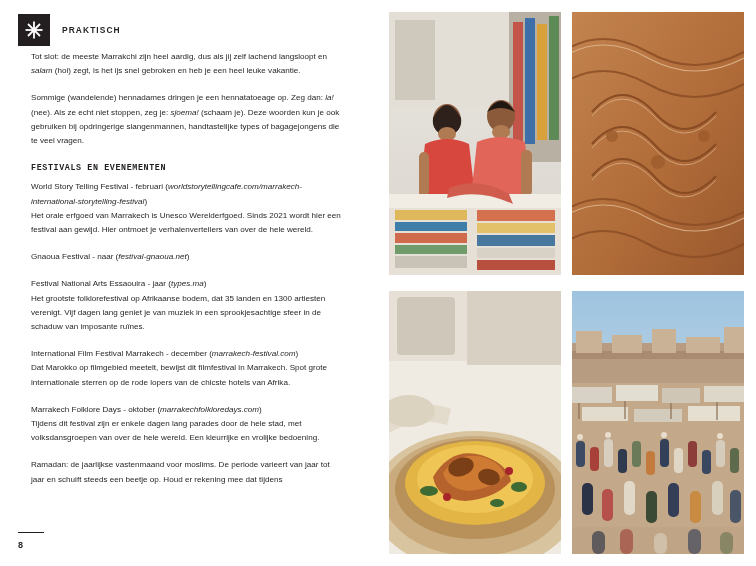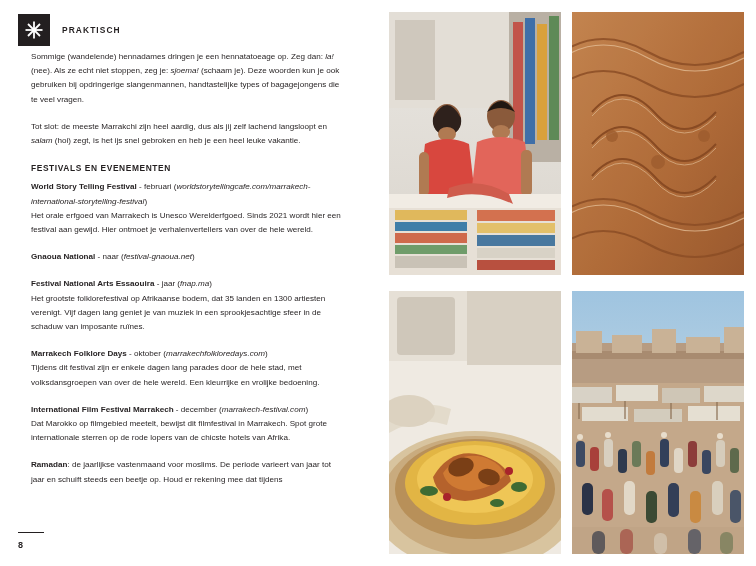--- a/index.html
+++ b/index.html
@@ -63,25 +63,26 @@
   }
   .italic { font-style: italic; }
 
   h2.head {
     font-size: 8.4px;
     font-weight: bold;
     letter-spacing: 0.6px;
     margin: 4px 0 5px 0;
     color: #231f20;
     text-transform: uppercase;
+    font-family: Liberation Mono, monospace;
   }
   h2.head.second { margin-top: 10px; }
 
   .ev-title {
-    font-weight: bold;
+    font-weight: normal;
   }
   .ev-block { margin: 0 0 12px 0; }
   .ev-block:last-child { margin-bottom: 0; }
 
   .page-number {
     position: absolute;
     left: 18px;
     top: 540px;
     font-size: 9px;
     font-weight: bold;
@@ -130,35 +131,35 @@
           <rect x="9.1" y="1.5" width="1.8" height="17" transform="rotate(-45 10 10)"></rect>
           <circle cx="10" cy="10" r="2.1"></circle>
         </g>
       </svg>
     </div>
     <div class="section-kicker">PRAKTISCH</div>
   </div>
 
   <div class="body-col">
 
+    <p><span>Tot slot: de meeste Marrakchi zijn heel aardig, dus als jij zelf lachend langsloopt en </span><span class="italic">salam</span><span> (hoi) zegt, is het ijs snel gebroken en heb je een heel leuke vakantie.</span></p>
+
     <p><span>Sommige (wandelende) hennadames dringen je een hennatatoeage op. Zeg dan: </span><span class="italic">la!</span><span> (nee). Als ze echt niet stoppen, zeg je: </span><span class="italic">sjoema!</span><span> (schaam je). Deze woorden kun je ook gebruiken bij opdringerige slangenmannen, handtastelijke types of bagagejongens die te veel vragen.</span></p>
 
-    <p><span>Tot slot: de meeste Marrakchi zijn heel aardig, dus als jij zelf lachend langsloopt en </span><span class="italic">salam</span><span> (hoi) zegt, is het ijs snel gebroken en heb je een heel leuke vakantie.</span></p>
-
     <h2 class="head">FESTIVALS EN EVENEMENTEN</h2>
 
     <p class="ev-block"><span class="ev-title">World Story Telling Festival</span><span> - februari (</span><span class="italic">worldstorytellingcafe.com/marrakech-international-storytelling-festival</span><span>)</span><br><span>Het orale erfgoed van Marrakech is Unesco Werelderfgoed. Sinds 2021 wordt hier een festival aan gewijd. Hier ontmoet je verhalenvertellers van over de hele wereld.</span></p>
 
-    <p class="ev-block"><span class="ev-title">Gnaoua National</span><span> - naar (</span><span class="italic">festival-gnaoua.net</span><span>)</span><br></p>
-
-    <p class="ev-block"><span class="ev-title">Festival National Arts Essaouira</span><span> - jaar (</span><span class="italic">fnap.ma</span><span>)</span><br><span>Het grootste folklorefestival op Afrikaanse bodem, dat 35 landen en 1300 artiesten verenigt. Vijf dagen lang geniet je van muziek in een sprookjesachtige sfeer in de schaduw van imposante ruïnes.</span></p>
+    <p class="ev-block"><span class="ev-title">Gnaoua Festival</span><span> - naar (</span><span class="italic">festival-gnaoua.net</span><span>)</span><br></p>
+
+    <p class="ev-block"><span class="ev-title">Festival National Arts Essaouira</span><span> - jaar (</span><span class="italic">types.ma</span><span>)</span><br><span>Het grootste folklorefestival op Afrikaanse bodem, dat 35 landen en 1300 artiesten verenigt. Vijf dagen lang geniet je van muziek in een sprookjesachtige sfeer in de schaduw van imposante ruïnes.</span></p>
+
+    <p class="ev-block"><span class="ev-title">International Film Festival Marrakech</span><span> - december (</span><span class="italic">marrakech-festival.com</span><span>)</span><br><span>Dat Marokko op filmgebied meetelt, bewijst dit filmfestival in Marrakech. Spot grote internationale sterren op de rode lopers van de chicste hotels van Afrika.</span></p>
 
     <p class="ev-block"><span class="ev-title">Marrakech Folklore Days</span><span> - oktober (</span><span class="italic">marrakechfolkloredays.com</span><span>)</span><br><span>Tijdens dit festival zijn er enkele dagen lang parades door de hele stad, met volksdansgroepen van over de hele wereld. Een kleurrijke en vrolijke bedoening.</span></p>
-
-    <p class="ev-block"><span class="ev-title">International Film Festival Marrakech</span><span> - december (</span><span class="italic">marrakech-festival.com</span><span>)</span><br><span>Dat Marokko op filmgebied meetelt, bewijst dit filmfestival in Marrakech. Spot grote internationale sterren op de rode lopers van de chicste hotels van Afrika.</span></p>
 
 
     <p class="ev-block"><span class="ev-title">Ramadan</span><span>: de jaarlijkse vastenmaand voor moslims. De periode varieert van jaar tot jaar en schuift steeds een beetje op. Houd er rekening mee dat tijdens</span></p>
 
   </div>
 
   <div class="page-rule"></div>
   <div class="page-number">8</div>
 </div>
 

